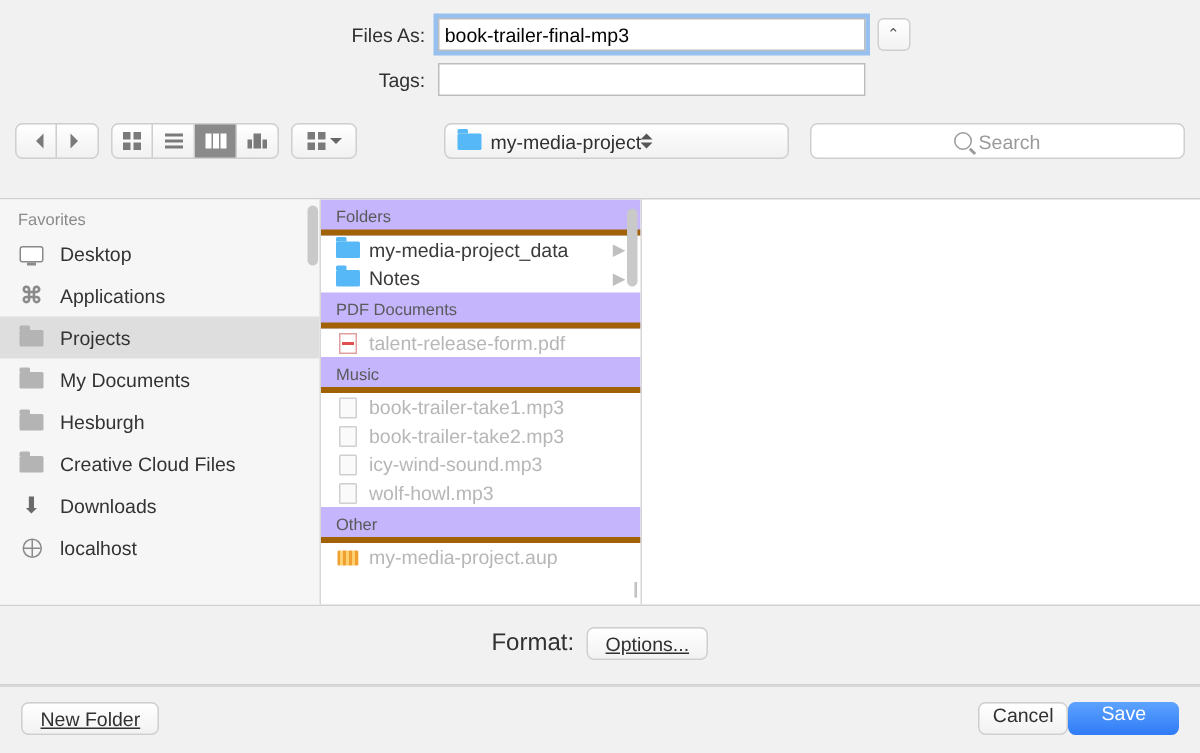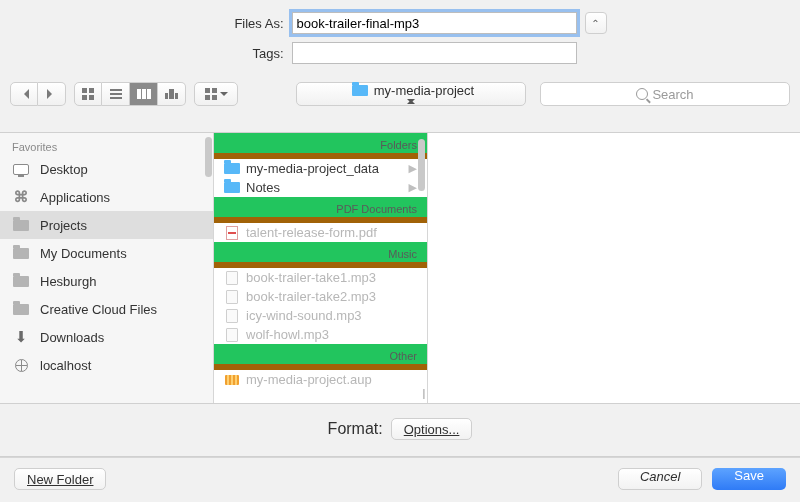--- a/index.html
+++ b/index.html
@@ -85,21 +85,20 @@
   .path-popup {
     margin-left: 50px;
     height:24px;
     border:1px solid #cfcfcf;
     border-radius:5px;
     background:linear-gradient(#ffffff,#f1f1f1);
     padding: 0 4px;
     width: 230px;
     justify-content:flex-start;
     cursor:pointer;
-    flex-direction:column;
   }
   .path-popup .folder-label { display:flex; align-items:center; gap:6px; padding-left:4px;}
   .updown {
     width: 8px; height: 14px;
     position:relative;
   }
   .updown::before, .updown::after {
     content:""; position:absolute; left:0;
     border:4px solid transparent;
   }
@@ -158,23 +157,22 @@
   .sb-label { color:#333; }
 
   .col {
     width:214px; position:relative;
     border-right:1px solid #d6d6d6;
     overflow:hidden;
   }
   .col .scrollbar-v { right:2px; top:6px; height:52px; }
   .grp-head {
     font-size:11px; color:#5a5a5a; padding:6px 10px 2px 10px;
-    border-bottom:6px solid #a16207;
-    background:#22c55e;
-    text-align:right;
+    border-bottom:4px solid #a16207;
+    background:#c4b5fd;
   }
   .file-item {
     display:flex; align-items:center; justify-content:space-between;
     padding:1px 10px 1px 10px;
     height:19px;
     font-size:13px;
     color:#b7b7b7;
   }
   .file-item.enabled { color:#3a3a3a; }
   .file-item .left { display:flex; align-items:center; gap:6px; }
@@ -216,24 +214,24 @@
     display:flex;align-items:center;text-decoration:underline;
   }
 
   .footer {
     border-top:1px solid #d6d6d6;
     padding:10px 14px;
     display:flex; 
   }
   .footer .spacer{flex:1;}
   .btn-cancel {
-    height:22px; padding:0 21px;
+    height:22px; padding:0 9px;
     border:1px solid #cfcfcf; border-radius:5px;
     background:linear-gradient(#ffffff,#f2f2f2);
-    font-size:13px; cursor:pointer; margin-right:10px;font-style:italic;
+    font-size:13px; cursor:pointer; 
   }
   .btn-save {
     height:22px; padding:0 22px;
     border:none; border-radius:5px;
     background:linear-gradient(#5da3ff,#2f7bf6);
     color:#fff; font-size:13px; cursor:pointer;
   }
 
   
   .i-folder-blue {

